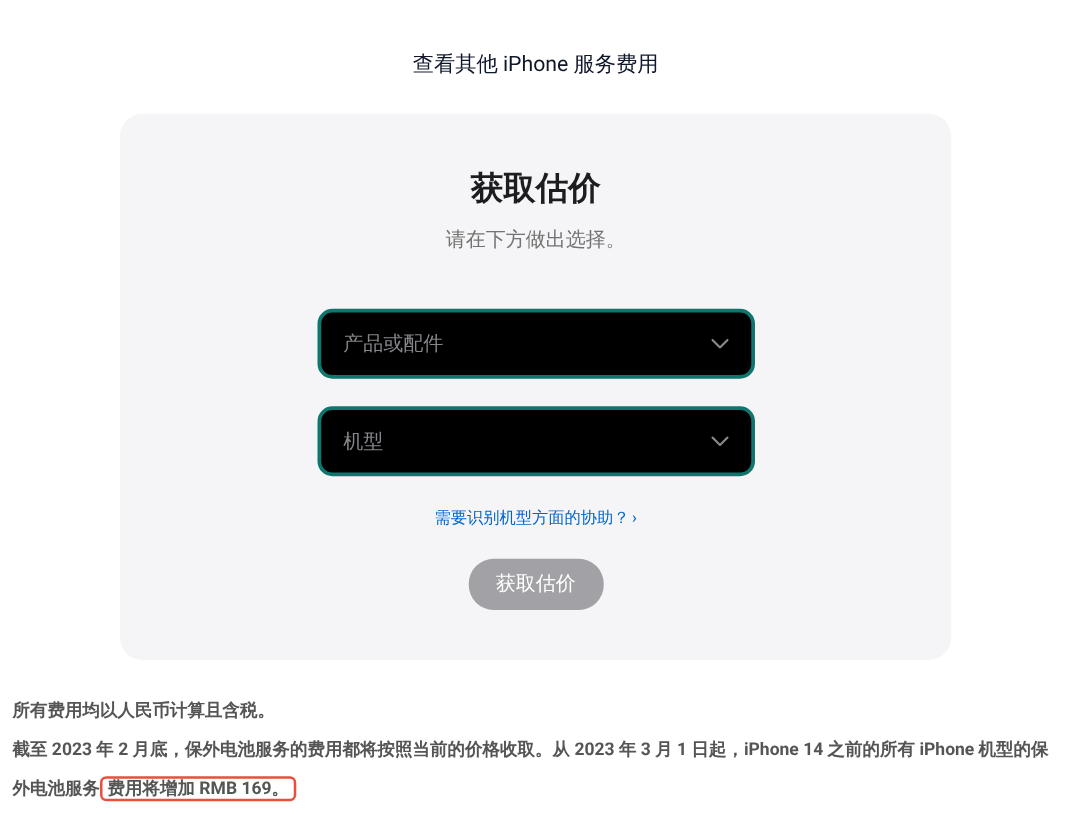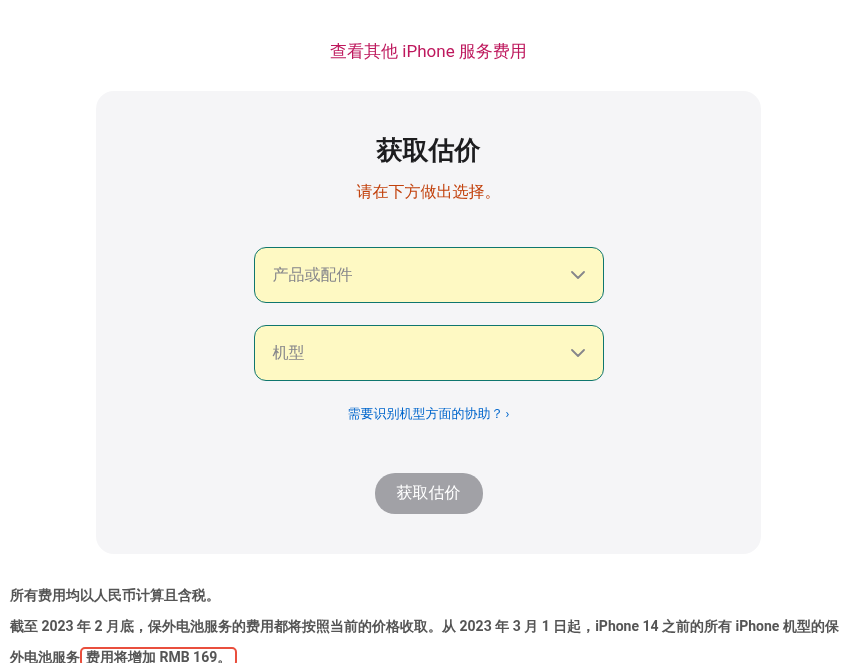--- a/index.html
+++ b/index.html
@@ -8,57 +8,57 @@
       background: #fff;
       width: 857px;
       margin: 0 auto;
       color: #1d1d1f;
     }
     .top-link {
       text-align: center;
       padding: 40px 0 28px 0;
     }
     .top-link a {
-      color: #be185d;
+      color: #0f172a;
       text-decoration: none;
       font-size: 17px;
     }
     .card {
       background: #f5f5f7;
       border-radius: 18px;
       width: 665px;
       margin: 0 auto;
       padding: 42px 40px 40px 40px;
       text-align: center;
     }
     .card-title {
       font-size: 26px;
       font-weight: 600;
       color: #1d1d1f;
       margin-bottom: 14px;
     }
     .card-subtitle {
       font-size: 16px;
-      color: #c2410c;
+      color: #737373;
       margin-bottom: 44px;
     }
     .select-wrap {
       position: relative;
       width: 350px;
       margin: 0 auto 22px auto;
     }
     .select-wrap.narrow {
       width: 350px;
       font-family: Liberation Mono, monospace;
     }
     .select-box {
       width: 100%;
       height: 56px;
-      background: #fef9c3;
-      border: 1px solid #0f766e;
+      background: #000000;
+      border: 3px solid #0f766e;
       border-radius: 12px;
       display: flex;
       align-items: center;
       padding: 0 18px;
       cursor: pointer;
       text-align: center;
       font-size: 16px;
       color: #86868b;
       position: relative;
     }
@@ -72,21 +72,21 @@
       display: flex;
       align-items: center;
       justify-content: center;
     }
     .chevron svg {
       width: 14px;
       height: 8px;
     }
     .help-link {
       margin-top: 4px;
-      margin-bottom: 50px;
+      margin-bottom: 24px;
       text-align: center;
     }
     .help-link a {
       color: #0066cc;
       text-decoration: none;
       font-size: 13px;
     }
     .help-link .chev-right {
       display: inline-block;
       margin-left: 2px;

